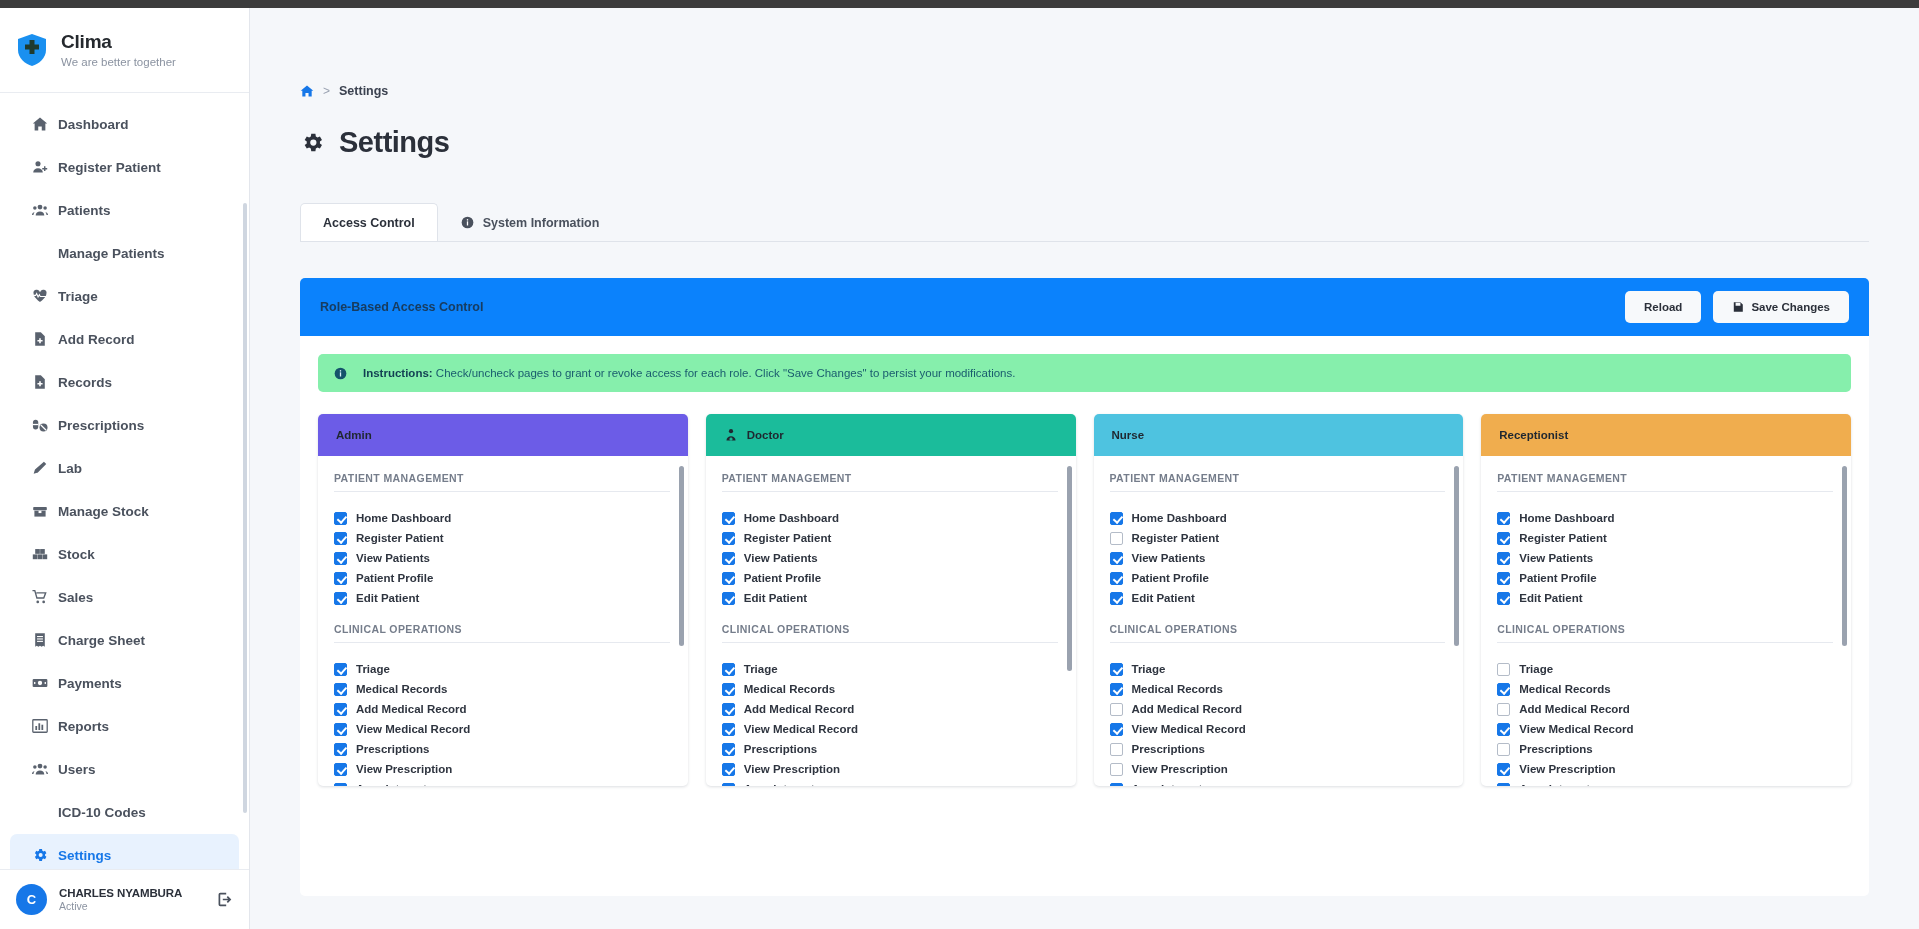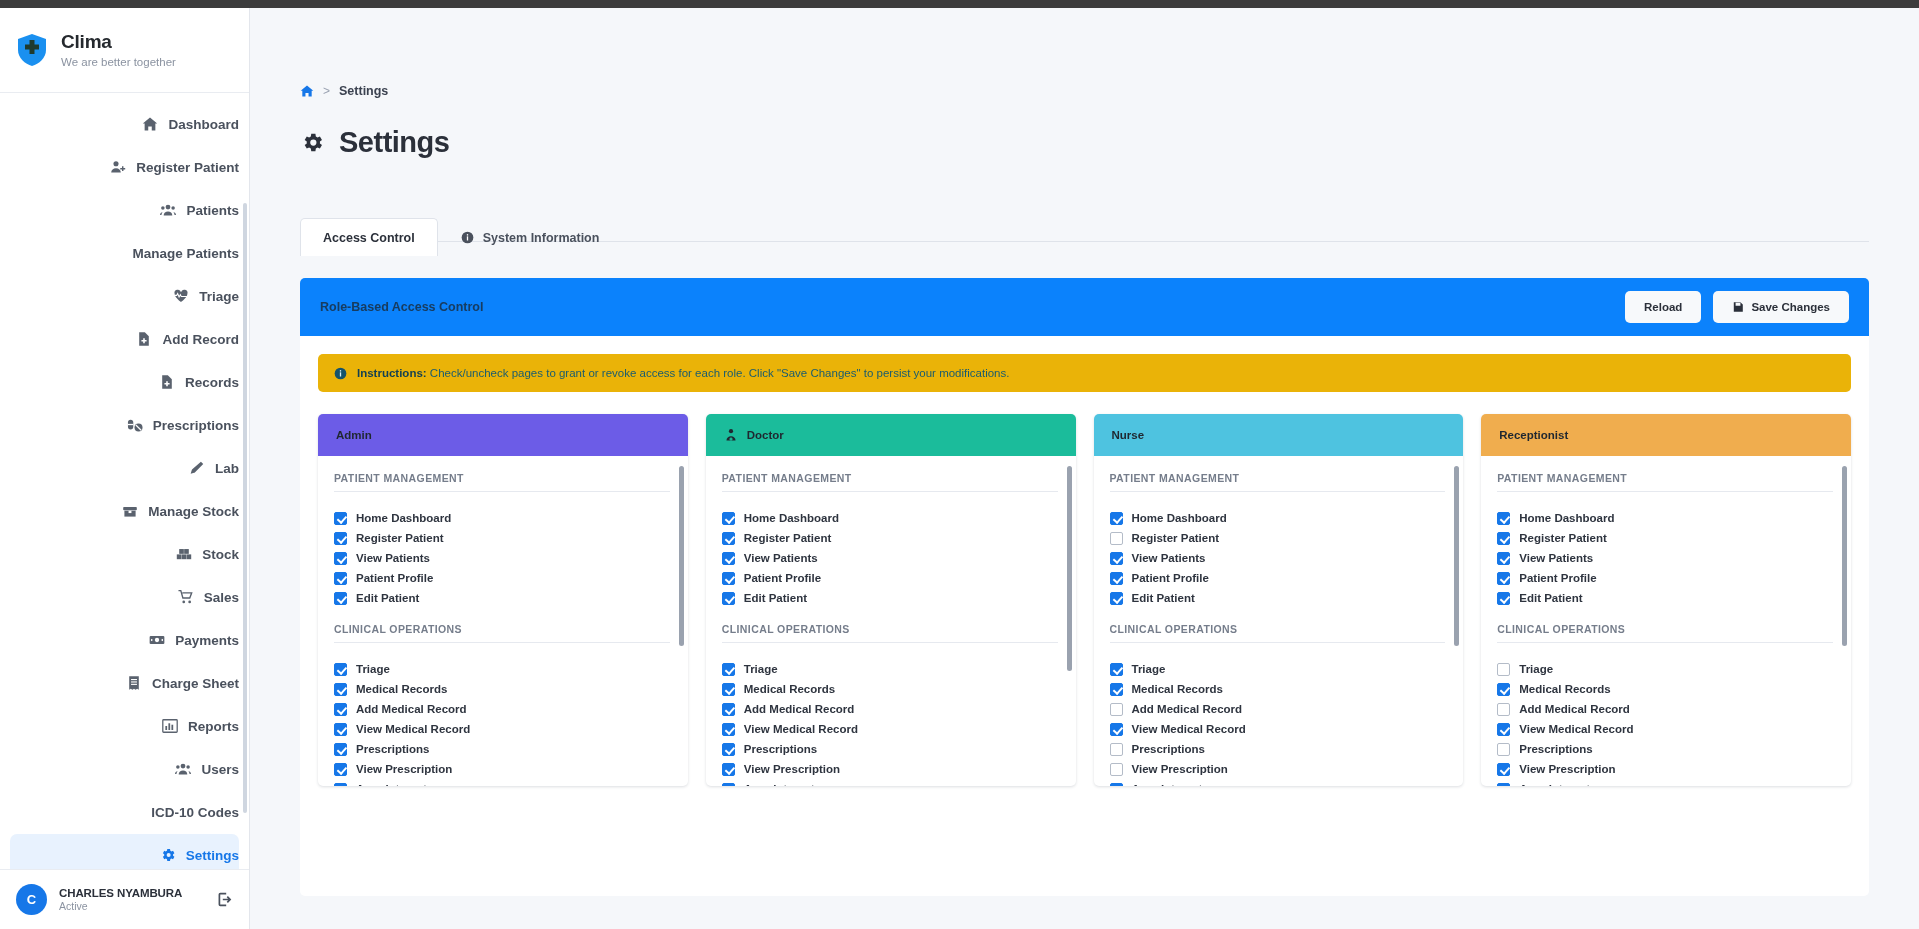--- a/index.html
+++ b/index.html
@@ -36,21 +36,21 @@
   }
   .brand-text .brand-sub {
     font-size: 11.5px; color: #8b93a1; margin-top: 3px;
   }
 
   .nav { flex: 1; overflow: hidden; padding-top: 10px; position: relative; }
   .nav-item {
     display: flex; align-items: center; gap: 0;
     height: 42px; padding-left: 22px; cursor: pointer;
     color: #4a515d; font-size: 13.5px; font-weight: bold;
-    border-radius: 7px; margin: 0 10px 1px 10px; justify-content: flex-end;
+    border-radius: 7px; margin: 0 10px 1px 10px;
   }
   .nav-item .nav-icon {
     width: 26px; flex: 0 0 26px; display: flex; align-items: center;
     justify-content: flex-start; color: #5a626e;
   }
   .nav-item .nav-label { white-space: nowrap; }
   .nav-item.sub { padding-left: 22px; }
   .nav-item.sub .nav-icon { visibility: hidden; }
   .nav-item.active {
     background: #e8f2fe; color: #1677e8;
@@ -107,21 +107,21 @@
 
   
   .tabs {
     display: flex; align-items: flex-end; margin-top: 45px;
     border-bottom: 1px solid #dfe3ea; height: 38px;
   }
   .tab {
     display: flex; align-items: center; gap: 9px; height: 38px;
     padding: 8px 22px; font-size: 12.5px; font-weight: bold; color: #4a515d;
     cursor: pointer; border: 1px solid transparent; border-bottom: none;
-    border-radius: 5px 5px 0 0; position: relative; top: 15px;
+    border-radius: 5px 5px 0 0; position: relative; top: 0;
   }
   .tab.active {
     background: #ffffff; border-color: #dfe3ea; color: #2b303a;
   }
   .tab .tab-ic { display: flex; color: #4a515d; }
 
   
   .panel-head {
     margin-top: 36px; background: #0b82fc; border-radius: 5px 5px 0 0;
     height: 58px; display: flex; align-items: center;
@@ -138,22 +138,22 @@
     font-family: "Liberation Sans", sans-serif;
   }
   .btn .btn-ic { display: flex; }
 
   
   .panel-body {
     background: #ffffff; border-radius: 0 0 5px 5px; padding: 18px 18px 0 18px;
     min-height: 560px;
   }
   .instructions {
-    background: #eab308; border-radius: 5px; height: 38px;
-    display: flex; align-items: center; gap: 10px; padding: 0 16px;
+    background: #86efac; border-radius: 5px; height: 38px;
+    display: flex; align-items: center; gap: 16px; padding: 0 16px;
     font-size: 11.5px; color: #1a5c6e;
   }
   .instructions .info-ic { display: flex; color: #15536b; }
   .instructions b { color: #123f52; }
 
   
   .roles {
     display: grid; grid-template-columns: repeat(4, 1fr); gap: 18px;
     margin-top: 22px;
   }
@@ -330,38 +330,38 @@
                 <path d="M0.6 2h2.9l2.6 9.3h8.6l2.4-6.5H5.4" stroke="currentColor" stroke-width="1.7" fill="none"></path>
                 <circle cx="7.2" cy="16.2" r="1.7"></circle>
                 <circle cx="14.6" cy="16.2" r="1.7"></circle>
               </svg>
             </span>
             <span class="nav-label">Sales</span>
           </div>
           <div class="nav-item">
             <span class="nav-icon">
               <svg width="16" height="16" viewBox="0 0 20 20" fill="currentColor">
+                <path d="M4 1.5h12v17l-2-1.3-2 1.3-2-1.3-2 1.3-2-1.3-2 1.3z"></path>
+                <rect x="6.3" y="5" width="7.4" height="1.4" fill="#fff"></rect>
+                <rect x="6.3" y="8" width="7.4" height="1.4" fill="#fff"></rect>
+                <rect x="6.3" y="11" width="7.4" height="1.4" fill="#fff"></rect>
+              </svg>
+            </span>
+            <span class="nav-label">Charge Sheet</span>
+          </div>
+          <div class="nav-item">
+            <span class="nav-icon">
+              <svg width="16" height="16" viewBox="0 0 20 20" fill="currentColor">
                 <rect x="0.8" y="5" width="18.4" height="10" rx="1.4"></rect>
                 <circle cx="10" cy="10" r="2.7" fill="#fff"></circle>
                 <rect x="2.6" y="8.7" width="1.6" height="2.6" fill="#fff"></rect>
                 <rect x="15.8" y="8.7" width="1.6" height="2.6" fill="#fff"></rect>
               </svg>
             </span>
             <span class="nav-label">Payments</span>
-          </div>
-          <div class="nav-item">
-            <span class="nav-icon">
-              <svg width="16" height="16" viewBox="0 0 20 20" fill="currentColor">
-                <path d="M4 1.5h12v17l-2-1.3-2 1.3-2-1.3-2 1.3-2-1.3-2 1.3z"></path>
-                <rect x="6.3" y="5" width="7.4" height="1.4" fill="#fff"></rect>
-                <rect x="6.3" y="8" width="7.4" height="1.4" fill="#fff"></rect>
-                <rect x="6.3" y="11" width="7.4" height="1.4" fill="#fff"></rect>
-              </svg>
-            </span>
-            <span class="nav-label">Charge Sheet</span>
           </div>
           <div class="nav-item">
             <span class="nav-icon">
               <svg width="16" height="16" viewBox="0 0 20 20" fill="currentColor">
                 <rect x="1" y="2.2" width="18" height="15.6" rx="1" fill="none" stroke="currentColor" stroke-width="1.6"></rect>
                 <rect x="4.2" y="10" width="2.2" height="5"></rect>
                 <rect x="8" y="6.6" width="2.2" height="8.4"></rect>
                 <rect x="11.8" y="8.4" width="2.2" height="6.6"></rect>
               </svg>
             </span>

